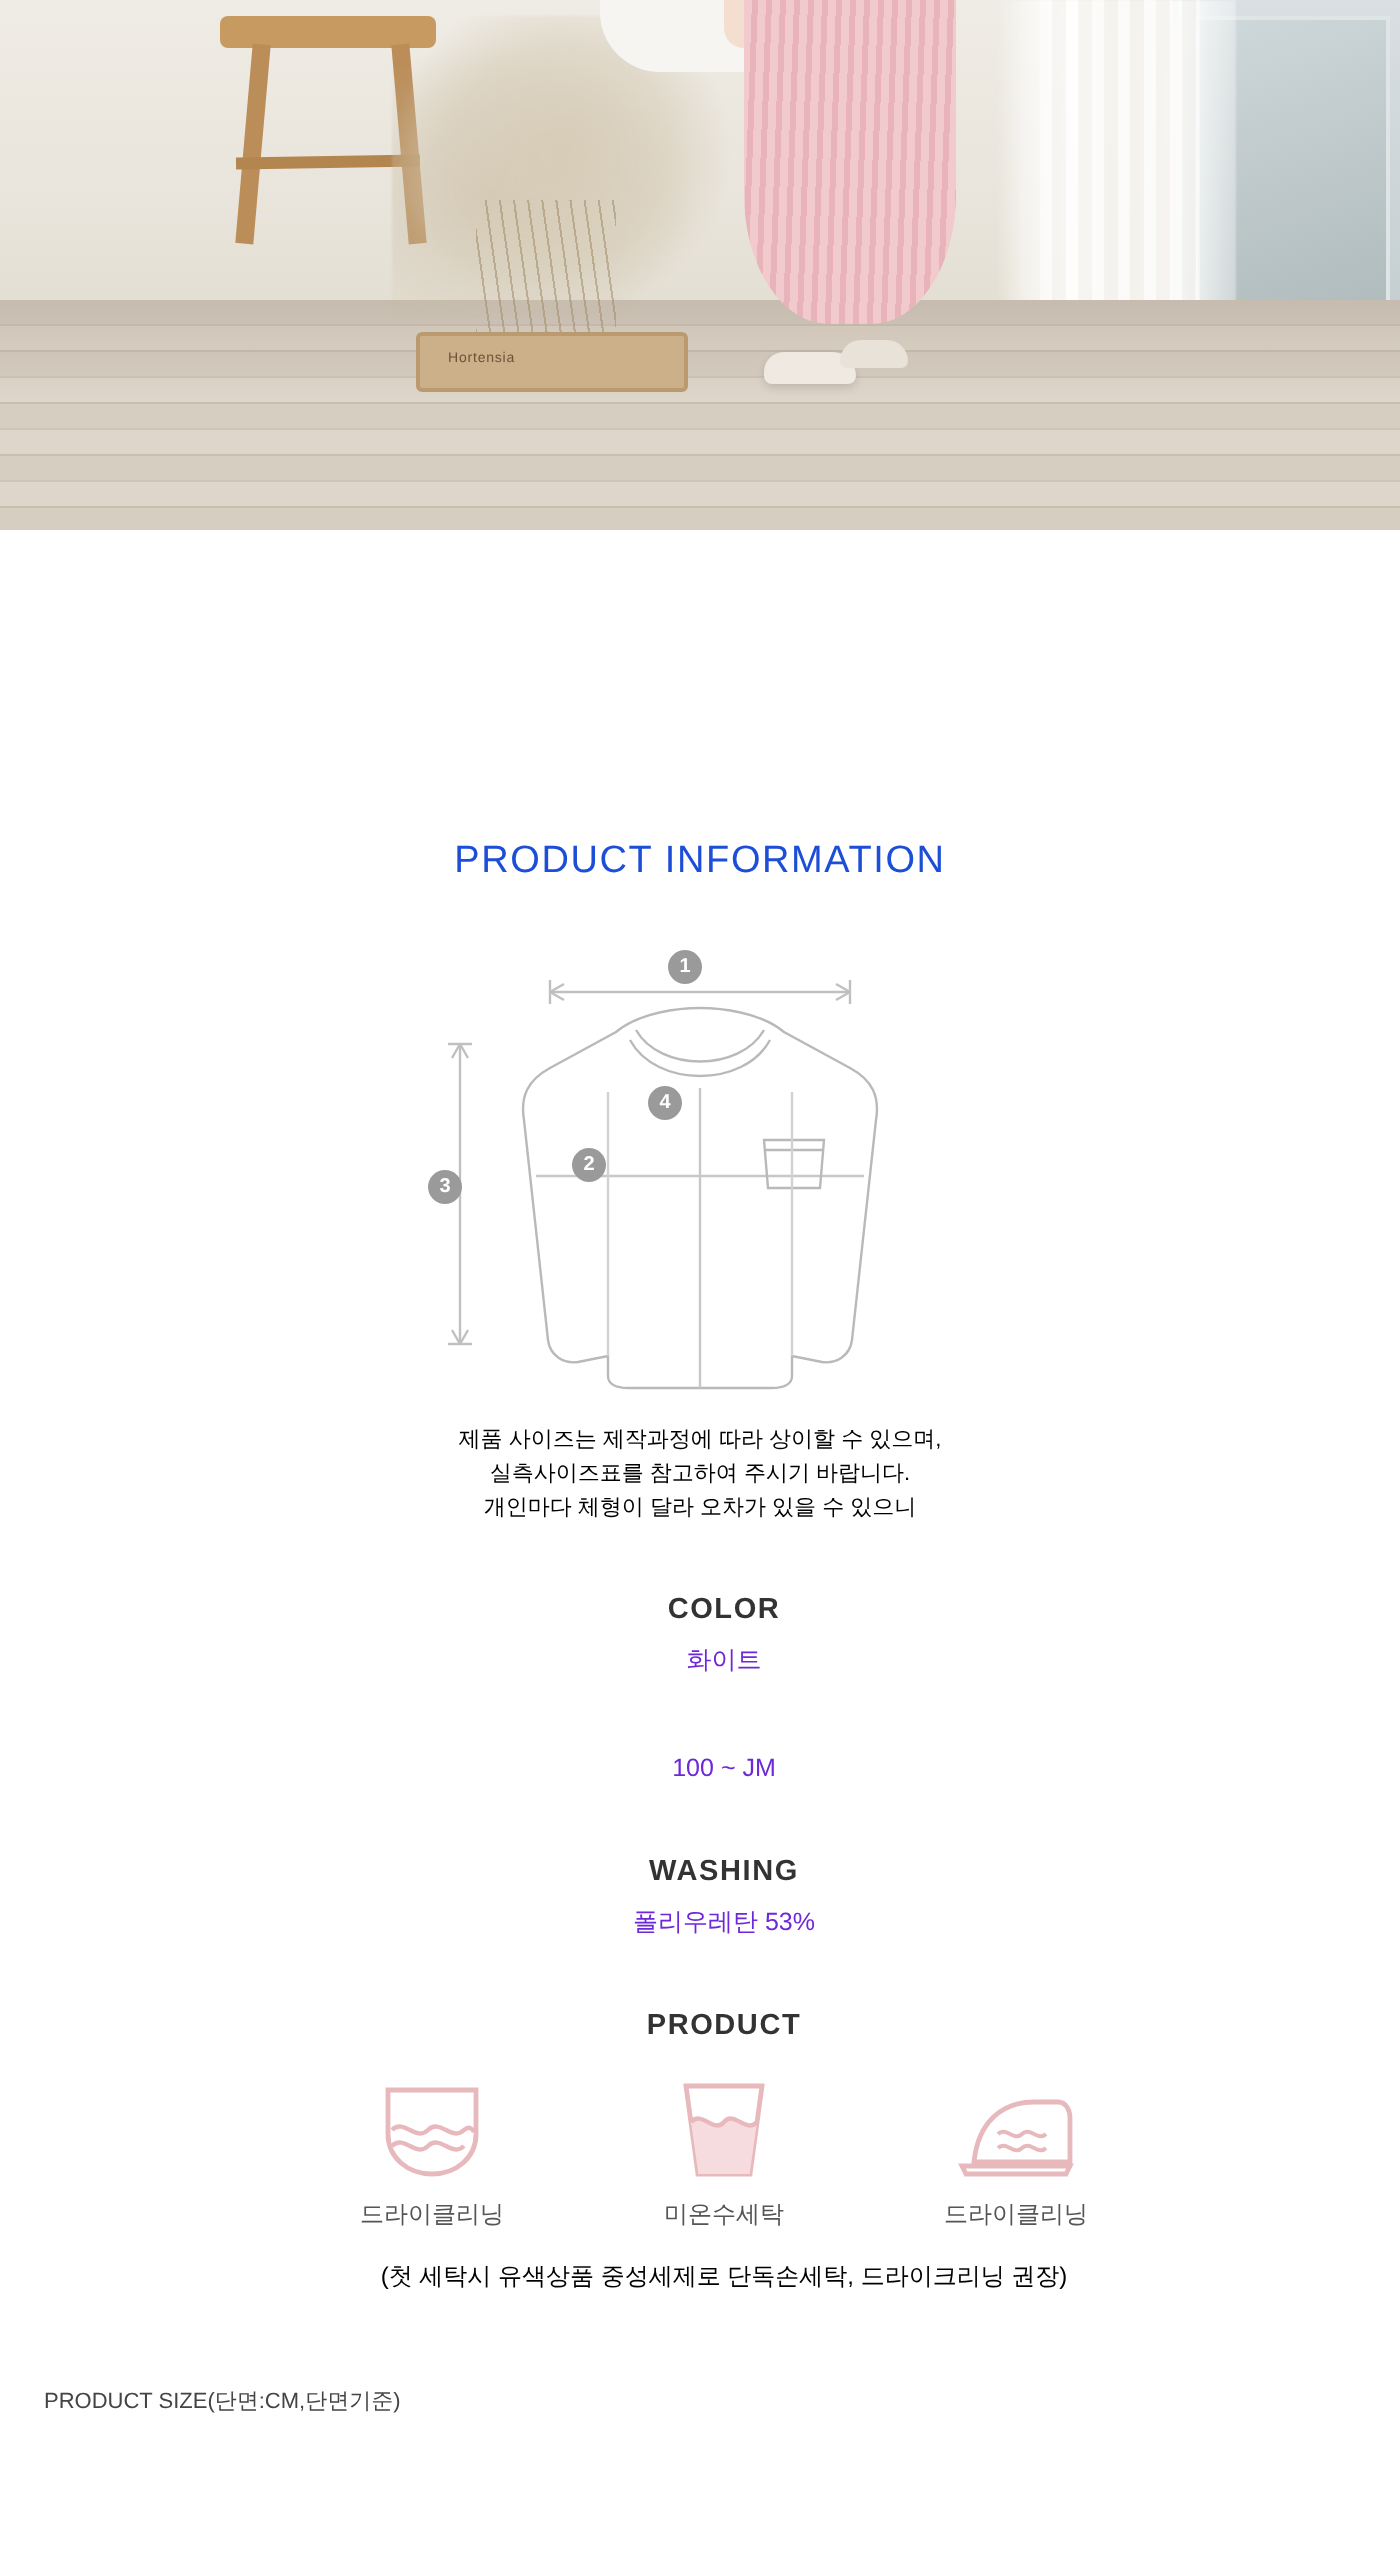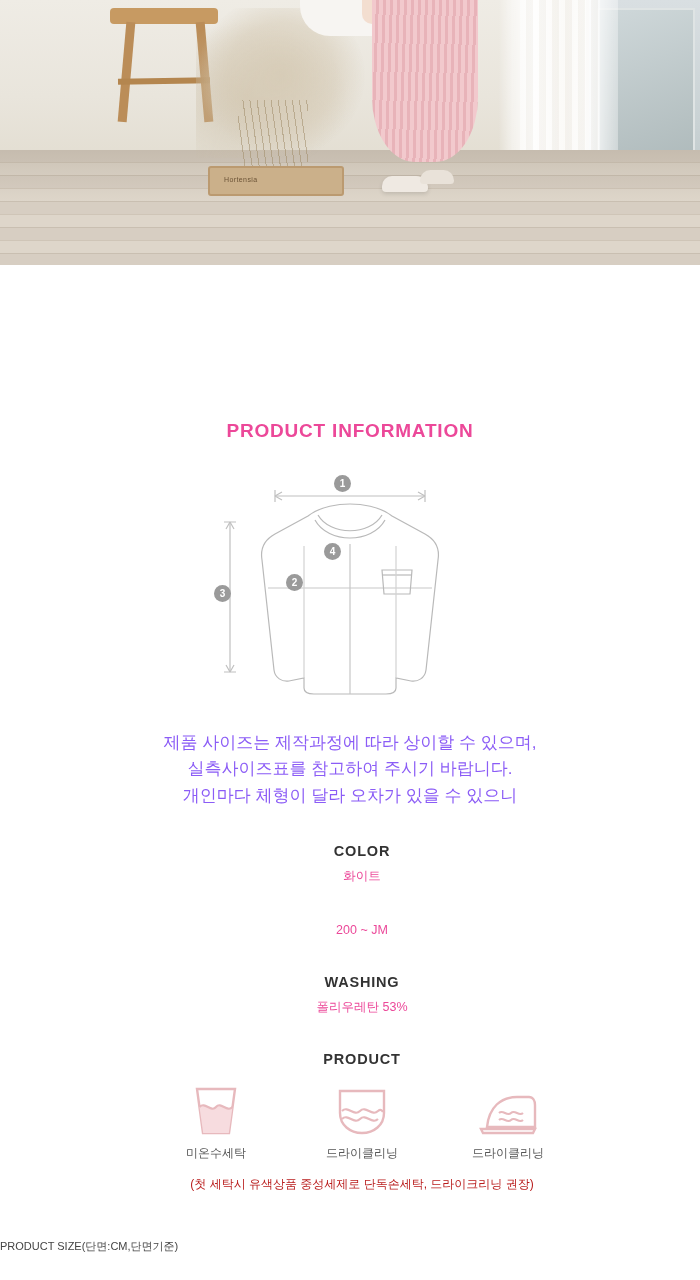--- a/index.html
+++ b/index.html
@@ -195,23 +195,23 @@
     border-radius: 18px 18px 6px 6px;
   }
 
   
   .info {
     padding: 155px 0 0 0;
     text-align: center;
   }
   .info-title {
     font-size: 19px;
-    font-weight: bold;
+    font-weight: normal;
     letter-spacing: .8px;
-    color: #ec4899;
+    color: #1d4ed8;
   }
 
   
   .diagram {
     position: relative;
     width: 260px;
     height: 230px;
     margin: 40px auto 0 auto;
   }
   .diagram svg { display:block; }
@@ -225,65 +225,65 @@
     line-height: 17px;
     text-align: center;
     font-weight: bold;
   }
   .b1 { left: 114px; top: -7px; }
   .b2 { left: 66px;  top: 92px; }
   .b3 { left: -6px;  top: 103px; }
   .b4 { left: 104px; top: 61px; }
 
   .disclaimer {
-    margin-top: 18px;
-    font-size: 17px;
+    font-size: 11px;
     line-height: 1.55;
-    color: #8b5cf6;
+    color: #000000;
   }
 
   .spec-block { margin-top: 34px; padding-left: 24px; }
   .spec-label {
     font-size: 14.5px;
     font-weight: bold;
     letter-spacing: .8px;
     color: #333333;
   }
   .spec-value {
     margin-top: 7px;
     font-size: 12.5px;
-    color: #ec4899;
+    color: #6d28d9;
     line-height: 1.6;
   }
 
   .wash-row {
     margin-top: 16px;
     display: flex;
     justify-content: center;
     gap: 42px;
   }
   .wash-item { width: 104px; }
   .wash-icon { height: 54px; display:flex; align-items:flex-end; justify-content:center; }
   .wash-cap {
     margin-top: 8px;
     font-size: 12px;
     color: #555555;
   }
   .wash-note {
     margin-top: 14px;
     font-size: 12px;
-    color: #b91c1c;
+    color: #000000;
   }
 
   
   .table-wrap { margin-top: 46px; }
   .table-caption {
     font-size: 11px;
     color: #444444;
     margin-bottom: 6px;
+    margin-left: 22px;
   }
 </style>
 </head>
 <body>
 
 <div class="page">
 
   <div class="photo">
     <div class="wall"></div>
     <div class="window">
@@ -373,55 +373,55 @@
       <div>실측사이즈표를 참고하여 주시기 바랍니다.</div>
       <div>개인마다 체형이 달라 오차가 있을 수 있으니</div>
     </div>
 
     <div class="spec-block">
       <div class="spec-label">COLOR</div>
       <div class="spec-value">화이트</div>
     </div>
 
     <div class="spec-block">
-      <div class="spec-value">200 ~ JM</div>
+      <div class="spec-value">100 ~ JM</div>
     </div>
 
     <div class="spec-block">
       <div class="spec-label">WASHING</div>
       <div class="spec-value">
         <div>폴리우레탄 53%</div>
       </div>
     </div>
 
     <div class="spec-block">
       <div class="spec-label">PRODUCT</div>
 
       <div class="wash-row">
+
+        <div class="wash-item">
+          <div class="wash-icon">
+            <svg width="56" height="52" viewBox="0 0 56 52">
+              <path d="M6 6 L50 6 L50 28 C50 40 40 48 28 48 C16 48 6 40 6 28 Z" fill="none" stroke="#e7b9bd" stroke-width="2.4"></path>
+              <path d="M8 26 C14 20, 20 32, 26 26 C32 20, 38 32, 44 26 C47 23.5, 48.5 26, 49 27" fill="none" stroke="#e7b9bd" stroke-width="2.2"></path>
+              <path d="M8 34 C14 28, 20 40, 26 34 C32 28, 38 40, 44 34" fill="none" stroke="#e7b9bd" stroke-width="2.2"></path>
+            </svg>
+          </div>
+          <div class="wash-cap">드라이클리닝</div>
+        </div>
 
         <div class="wash-item">
           <div class="wash-icon">
             <svg width="54" height="52" viewBox="0 0 54 52">
               <path d="M8 4 L46 4 L40 48 L14 48 Z" fill="none" stroke="#e7b9bd" stroke-width="2.4"></path>
               <path d="M10.5 22 C16 16, 22 28, 27 22 C32 16, 38 28, 43.5 22 L39.8 48 L14.2 48 Z" fill="#f7dcdf" stroke="none"></path>
               <path d="M10.5 22 C16 16, 22 28, 27 22 C32 16, 38 28, 43.5 22" fill="none" stroke="#e7b9bd" stroke-width="2.2"></path>
             </svg>
           </div>
           <div class="wash-cap">미온수세탁</div>
-        </div>
-
-        <div class="wash-item">
-          <div class="wash-icon">
-            <svg width="56" height="52" viewBox="0 0 56 52">
-              <path d="M6 6 L50 6 L50 28 C50 40 40 48 28 48 C16 48 6 40 6 28 Z" fill="none" stroke="#e7b9bd" stroke-width="2.4"></path>
-              <path d="M8 26 C14 20, 20 32, 26 26 C32 20, 38 32, 44 26 C47 23.5, 48.5 26, 49 27" fill="none" stroke="#e7b9bd" stroke-width="2.2"></path>
-              <path d="M8 34 C14 28, 20 40, 26 34 C32 28, 38 40, 44 34" fill="none" stroke="#e7b9bd" stroke-width="2.2"></path>
-            </svg>
-          </div>
-          <div class="wash-cap">드라이클리닝</div>
         </div>
 
         <div class="wash-item">
           <div class="wash-icon">
             <svg width="62" height="50" viewBox="0 0 62 50">
               <path d="M4 42 L58 42 L56 46 L6 46 Z" fill="none" stroke="#e7b9bd" stroke-width="2.4"></path>
               <path d="M10 40 C12 20, 24 10, 40 10 L52 10 C56 10, 58 14, 58 18 L58 40 Z" fill="none" stroke="#e7b9bd" stroke-width="2.4"></path>
               <path d="M22 26 C26 22, 30 30, 34 26 C38 22, 42 30, 46 26" fill="none" stroke="#e7b9bd" stroke-width="2"></path>
               <path d="M22 33 C26 29, 30 37, 34 33 C38 29, 42 37, 46 33" fill="none" stroke="#e7b9bd" stroke-width="2"></path>
             </svg>

